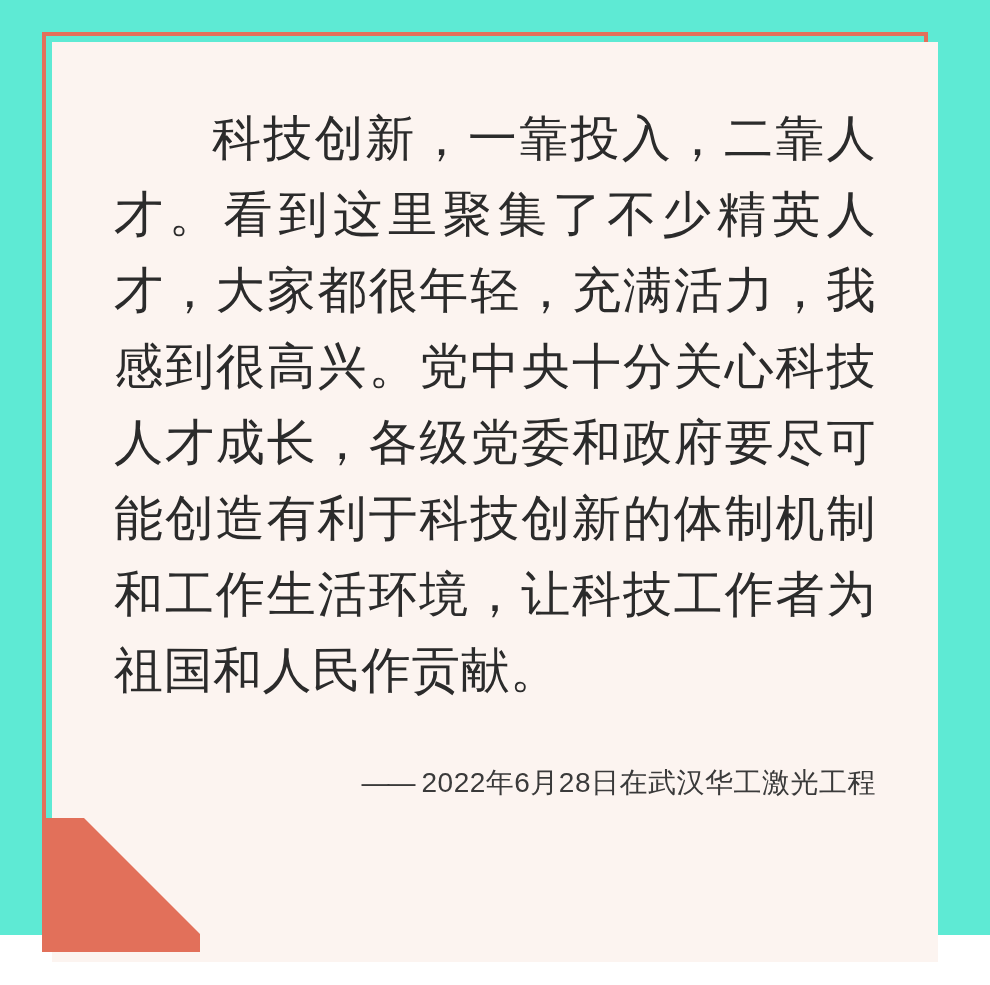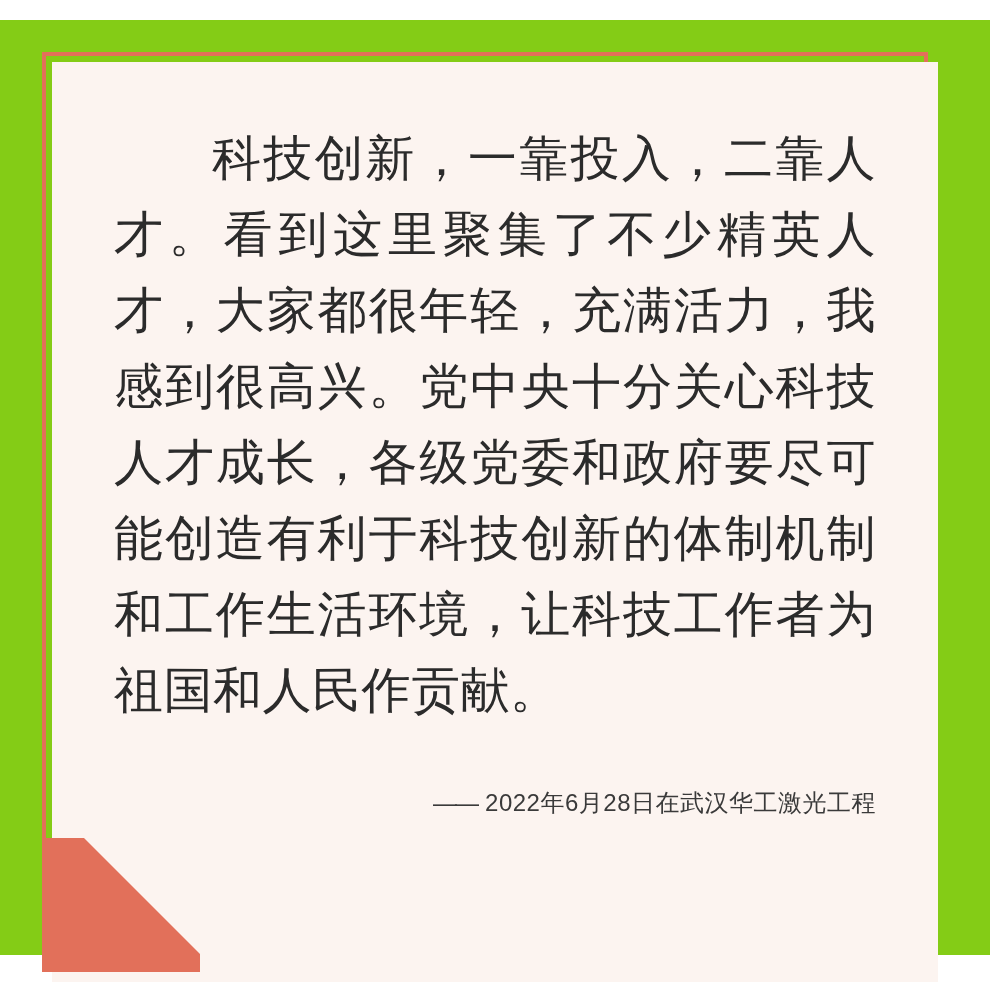--- a/index.html
+++ b/index.html
@@ -13,22 +13,21 @@
     font-family: "Liberation Sans", sans-serif;
     overflow: hidden;
   }
 
   .quote-card {
     position: absolute;
     left: 0;
     top: 0;
     width: 990px;
     height: 935px;
-    background: #84cc16;
-    margin-top: 20px;
+    background: #5eead4;
   }
 
   
   .frame {
     position: absolute;
     left: 42px;
     top: 32px;
     width: 886px;
     height: 920px;
     border: 4px solid #e2705a;
@@ -77,21 +76,21 @@
     letter-spacing: 0.5px;
     text-align: justify;
     text-justify: inter-character;
     margin: 0;
     font-weight: 400;
   }
 
   .attribution {
     margin-top: 52px;
     text-align: right;
-    font-size: 24px;
+    font-size: 28px;
     line-height: 46px;
     color: #3a3a3a;
     letter-spacing: 0.5px;
   }
 
   .attribution .dash {
     letter-spacing: -2px;
     margin-right: 8px;
   }
 

